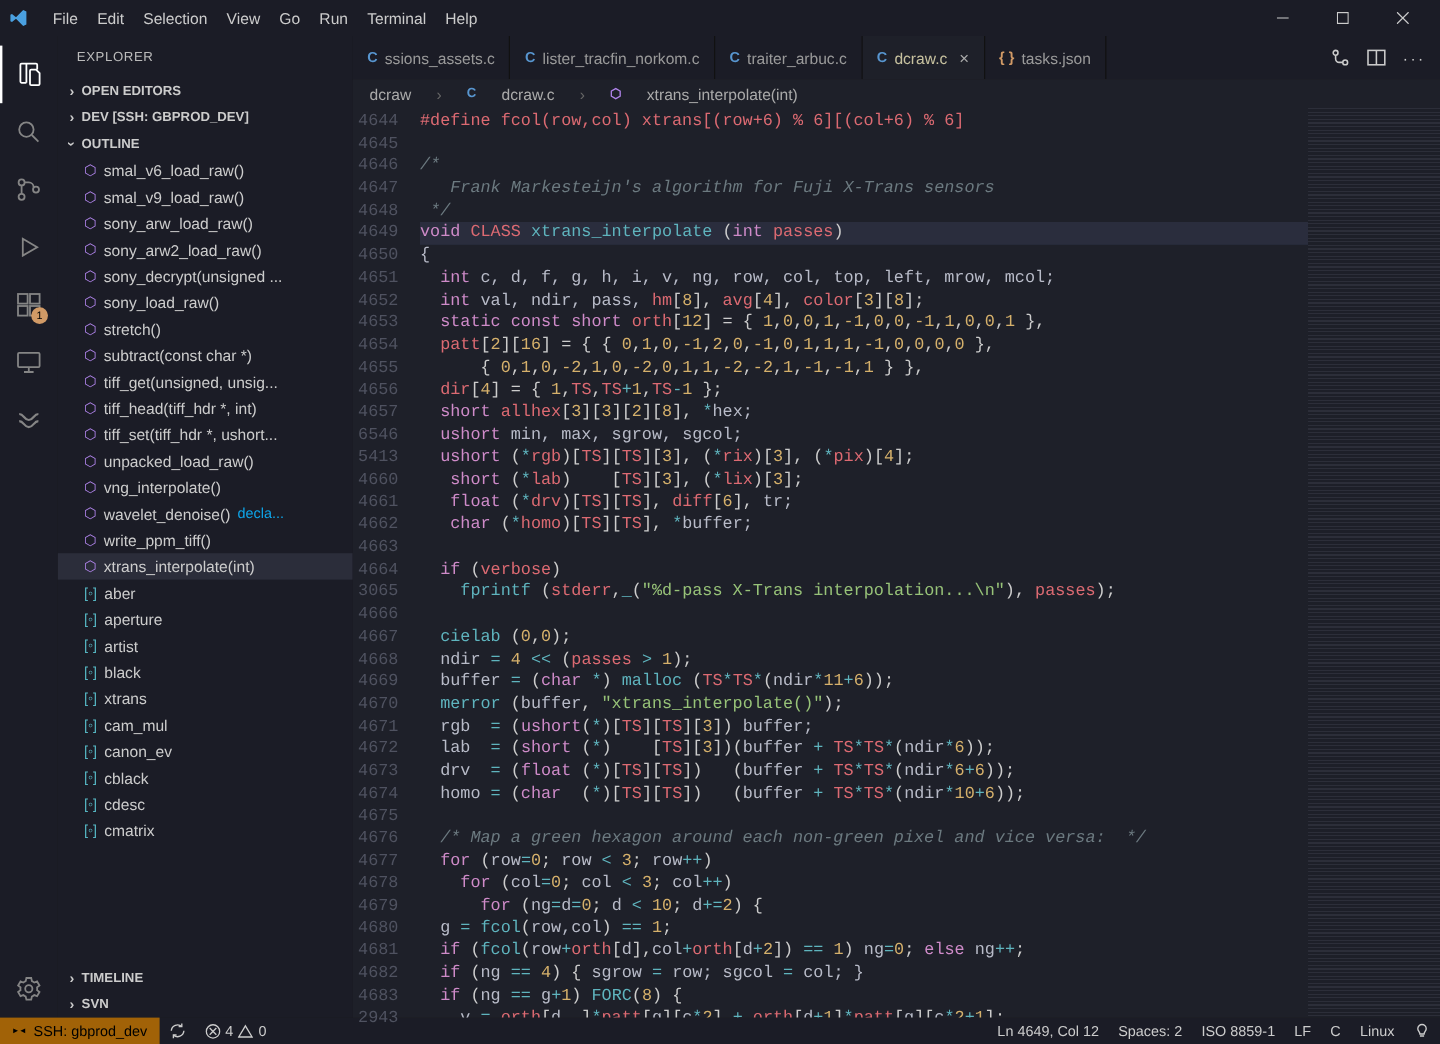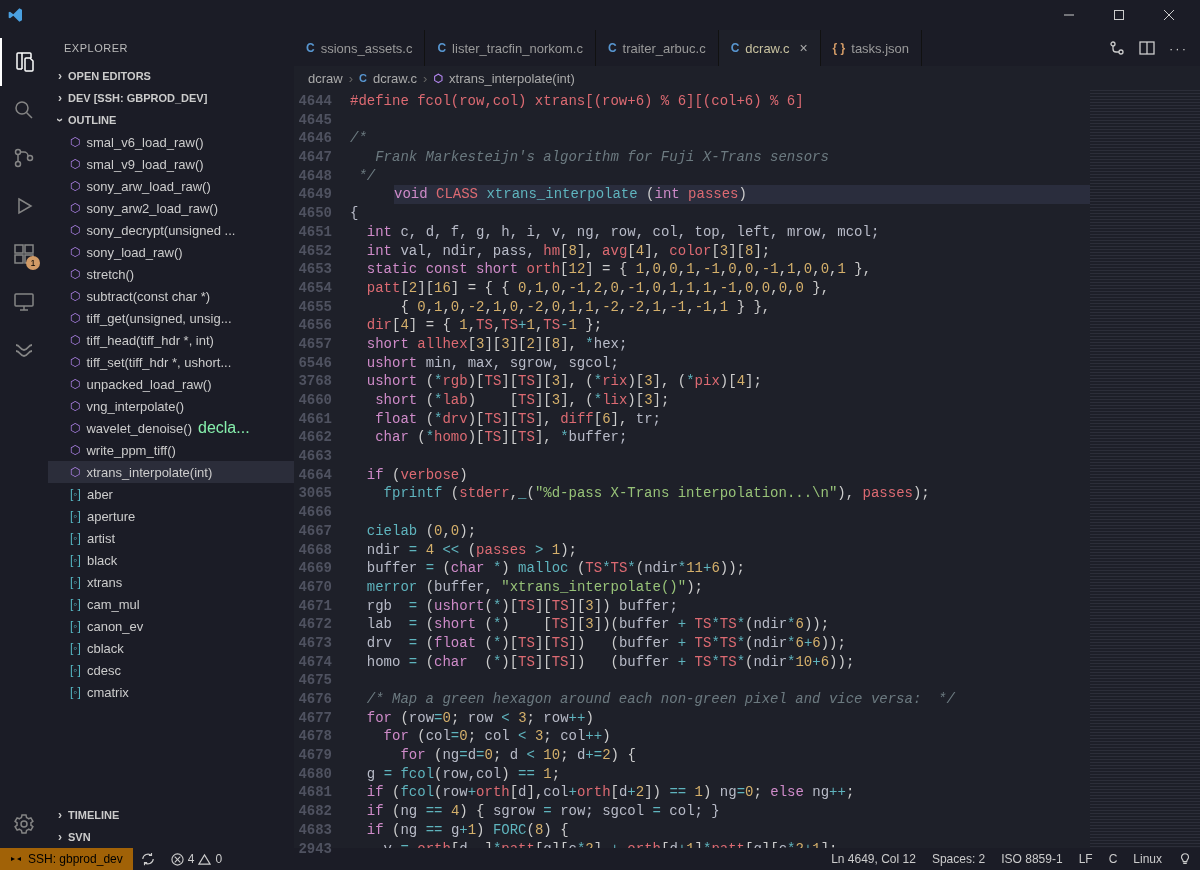--- a/index.html
+++ b/index.html
@@ -60,63 +60,62 @@
 .sidebar .section-head .chev { width: 16px; text-align: center; color: #ccc; font-size: 12px;}
 .outline-list { flex: 1; overflow: hidden; }
 .outline-item {
   display: flex; align-items: center; height: 22px;
   padding-left: 22px; gap: 6px; color: #ccc;
   white-space: nowrap; overflow: hidden; text-overflow: ellipsis;
 }
 .outline-item.selected { background: #2b2d3a; }
 .outline-item .sym-icon { color: #b084eb; font-size: 12px; }
 .outline-item .sym-icon.var { color: #56b6c2; }
-.outline-item .decl { color: #86efac; font-size: 16px; }
+.outline-item .decl { color: #0ea5e9; font-size: 12px; }
 
 .editor-area { flex: 1; display: flex; flex-direction: column; min-width: 0; }
 .tabbar {
   height: 36px; background: #1b1c26;
   display: flex; align-items: stretch;
 }
 .tab {
   display: flex; align-items: center; gap: 6px;
   padding: 0 12px; color: #9a9a9a; font-size: 13px;
   border-right: 1px solid #111; white-space: nowrap;
 }
 .tab.active { background: #1e2029; color: #c7c19f; }
 .tab .file-icon { color: #5896d0; font-weight: bold; font-size: 12px;}
 .tab .file-icon.json { color: #d19a66; }
 .tab .close { color: #aaa; font-size: 14px; margin-left: 4px; }
 .tab-actions { margin-left: auto; display: flex; align-items: center; gap: 14px; padding-right: 12px; color: #ccc; }
 
 .breadcrumb {
   height: 24px; display: flex; align-items: center;
-  padding: 0 14px; gap: 6px; font-size: 13px;
+  padding: 0 14px; gap: 21px; font-size: 13px;
   color: #aaa; background: #1e2029; text-align: right;
 }
 .breadcrumb .bc-icon { color: #5896d0; font-weight: bold; font-size: 11px;}
 .breadcrumb .bc-icon.fn { color: #b084eb; }
 .breadcrumb .sep { color: #666; }
 
 .editor {
   flex: 1; display: flex; background: #1e2029;
   font-family: Consolas, "Courier New", monospace;
   font-size: 14px; line-height: 18.7px;
   min-height: 0; position: relative;
 }
 .gutter {
   width: 56px; text-align: right; color: #4f5260;
   padding-right: 18px; user-select: none;
   padding-top: 2px;
-  font-weight: bold;
 }
 .gutter div { height: 18.7px; }
 .code { flex: 1; white-space: pre; padding-top: 2px; overflow: hidden;}
 .code .line { height: 18.7px; }
-.code .hl-line { background: #2a2d3d; margin-left: 44px; }
+.code .hl-line { background: #2a2d3d; }
 .minimap {
   width: 110px; background: #1d1f28;
   background-image: repeating-linear-gradient(
     to bottom, #3a3d4a 0px, #3a3d4a 1px, transparent 1px, transparent 3px
   );
   opacity: 0.5;
 }
 
 .c-comm { color: #6c7a80; font-style: italic; }
 .c-kw   { color: #cf8bc9; }
@@ -144,20 +143,30 @@
 </style>
 </head>
 <body>
 
 <div class="titlebar">
   <span class="vs-logo">
     <svg viewBox="0 0 24 24" width="16" height="16">
         <path fill="#4aa0e0" d="M17 2l4 2v16l-4 2-9-9 -5 4-2-1V8l2-1 5 4z"></path>
       </svg>
   </span>
+  <div id="menu-items" style="display:flex">
+      <span class="menu-item">File</span>
+      <span class="menu-item">Edit</span>
+      <span class="menu-item">Selection</span>
+      <span class="menu-item">View</span>
+      <span class="menu-item">Go</span>
+      <span class="menu-item">Run</span>
+      <span class="menu-item">Terminal</span>
+      <span class="menu-item">Help</span>
+    </div>
   <div class="title-text">dcraw.c - dev [SSH: gbprod_dev] - Visual Studio Code</div>
   <div class="win-btn">
     <svg width="10" height="10">
         <line x1="0" y1="5" x2="10" y2="5" stroke="#ccc" stroke-width="1"></line>
       </svg>
   </div>
   <div class="win-btn">
     <svg width="10" height="10">
         <rect x="0.5" y="0.5" width="9" height="9" fill="none" stroke="#ccc"></rect>
       </svg>
@@ -421,21 +430,21 @@
           <div>4649</div>
           <div>4650</div>
           <div>4651</div>
           <div>4652</div>
           <div>4653</div>
           <div>4654</div>
           <div>4655</div>
           <div>4656</div>
           <div>4657</div>
           <div>6546</div>
-          <div>3768</div>
+          <div>5413</div>
           <div>4660</div>
           <div>4661</div>
           <div>4662</div>
           <div>4663</div>
           <div>4664</div>
           <div>3065</div>
           <div>4666</div>
           <div>4667</div>
           <div>4668</div>
           <div>4669</div>

